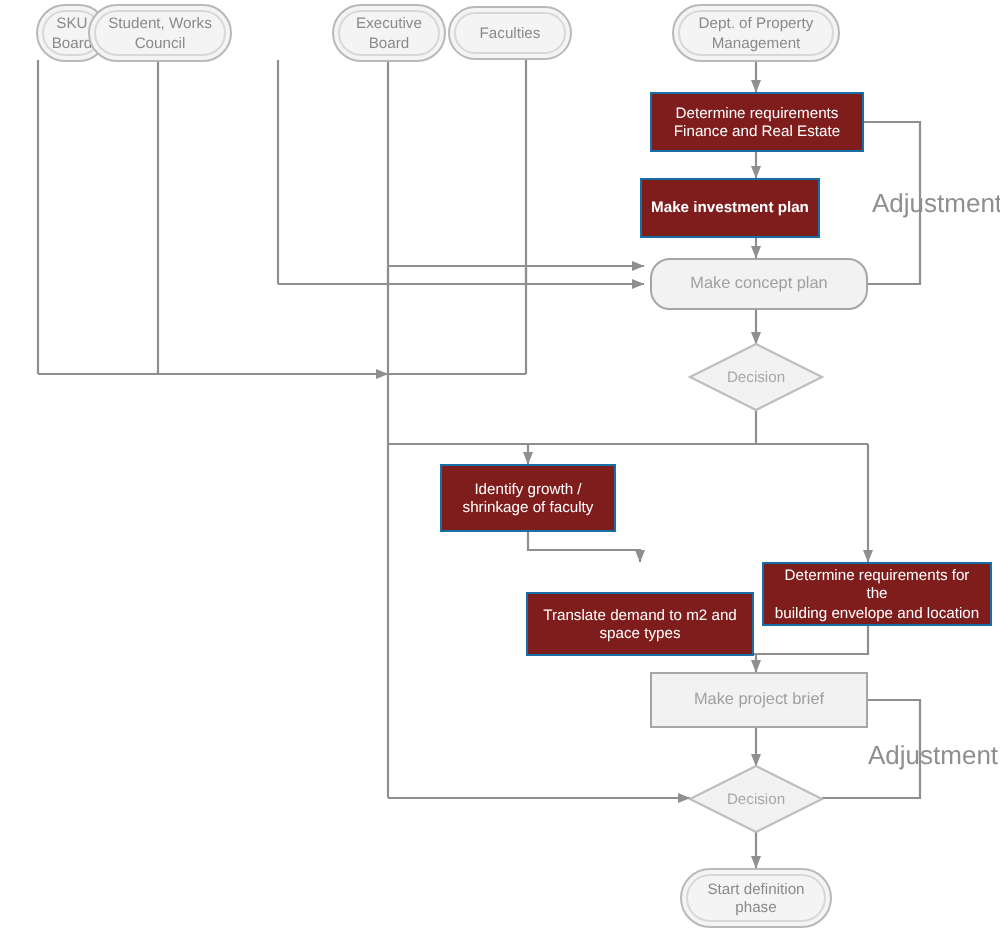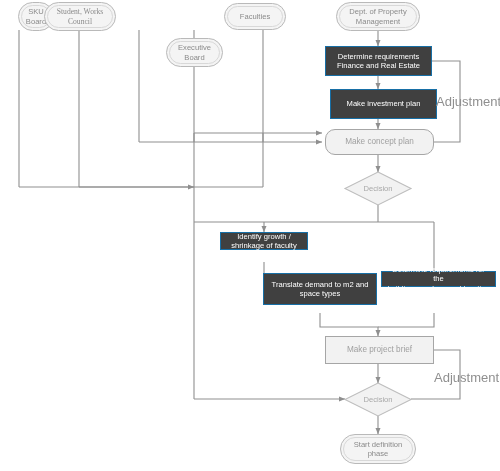--- a/index.html
+++ b/index.html
@@ -3,21 +3,21 @@
 <meta charset="utf-8">
 <title>Process Flowchart</title>
 <style>
   html,body{margin:0;padding:0;background:#ffffff;}
   body{font-family:"Liberation Sans", sans-serif;}
   #stage{position:relative;width:500px;height:471px;overflow:hidden;background:#fff;}
   #svg-layer{position:absolute;left:0;top:0;width:500px;height:471px;}
   .node{position:absolute;box-sizing:border-box;display:flex;align-items:center;justify-content:center;text-align:center;line-height:1.22;}
   .pill{border:1.4px solid #b9b9b9;border-radius:16px;background:#f4f4f4;color:#8a8a8a;font-size:7.6px;}
   .pill-inner{position:absolute;left:2px;top:2px;right:2px;bottom:2px;border:1px solid #d8d8d8;border-radius:14px;pointer-events:none;}
-  .proc-blue{background:#404040;border:1.1px solid #176fa6;color:#ffffff;font-size:7.6px;}
+  .proc-blue{background:#7f1d1d;border:1.1px solid #176fa6;color:#ffffff;font-size:7.6px;}
   .proc-grey{background:#f2f2f2;border:1.1px solid #a6a6a6;color:#a0a0a0;font-size:8.2px;}
   .diamond-label{color:#a8a8a8;font-size:7.6px;}
   .edge-label{position:absolute;color:#8f8f8f;font-size:13px;white-space:nowrap;}
   .txt{padding:0 4px;}
 </style>
 </head>
 <body>
 
 <div id="stage">
 
@@ -86,26 +86,26 @@
   </svg>
 
   <div class="node pill" style="left:2px;top:2px;width:36px;height:29px;margin-left:16px;">
     <span class="pill-inner"></span>
     <span class="txt" style="white-space:pre-line;">SKU
 Board</span>
   </div>
 
   <div class="node pill" style="left:44px;top:2px;width:72px;height:29px;">
     <span class="pill-inner"></span>
-    <span class="txt" style="white-space:pre-line;font-family:Liberation Serif, serif;">Student, Works
+    <span class="txt" style="white-space:pre-line;">Student, Works
 Council</span>
   </div>
 
 
-  <div class="node pill" style="left:166px;top:2px;width:57px;height:29px;margin-top:36px;">
+  <div class="node pill" style="left:166px;top:2px;width:57px;height:29px;">
     <span class="pill-inner"></span>
     <span class="txt" style="white-space:pre-line;">Executive
 Board</span>
   </div>
 
   <div class="node pill" style="left:224px;top:3px;width:62px;height:27px;">
     <span class="pill-inner"></span>
     <span class="txt" style="white-space:pre-line;">Faculties</span>
   </div>
 
@@ -113,39 +113,39 @@
     <span class="pill-inner"></span>
     <span class="txt" style="white-space:pre-line;">Dept. of Property
 Management</span>
   </div>
 
   <div class="node proc-blue" style="left:325px;top:46px;width:107px;height:30px;">
     <span class="txt" style="white-space:pre-line;">Determine requirements
 Finance and Real Estate</span>
   </div>
 
-  <div class="node proc-blue" style="left:330px;top:89px;width:107px;height:30px;">
+  <div class="node proc-blue" style="left:320px;top:89px;width:90px;height:30px;font-weight:bold;">
     <span class="txt" style="white-space:pre-line;">Make investment plan</span>
   </div>
 
   <div class="node proc-grey" style="left:325px;top:129px;width:109px;height:26px;border-radius:10px;">
     <span class="txt" style="white-space:pre-line;">Make concept plan</span>
   </div>
 
-  <div class="node proc-blue" style="left:220px;top:232px;width:88px;height:18px;align-items:center;">
+  <div class="node proc-blue" style="left:220px;top:232px;width:88px;height:34px;align-items:center;">
     <span class="txt" style="white-space:pre-line;">Identify growth /
 shrinkage of faculty</span>
   </div>
 
-  <div class="node proc-blue" style="left:263px;top:273px;width:114px;height:32px;">
+  <div class="node proc-blue" style="left:263px;top:296px;width:114px;height:32px;">
     <span class="txt" style="white-space:pre-line;">Translate demand to m2 and
 space types</span>
   </div>
 
-  <div class="node proc-blue" style="left:381px;top:271px;width:115px;height:16px;">
+  <div class="node proc-blue" style="left:381px;top:281px;width:115px;height:32px;">
     <span class="txt" style="white-space:pre-line;">Determine requirements for the
 building envelope and location</span>
   </div>
 
   <div class="node proc-grey" style="left:325px;top:336px;width:109px;height:28px;">
     <span class="txt" style="white-space:pre-line;">Make project brief</span>
   </div>
 
   <div class="node diamond-label" style="left:352px;top:181px;width:52px;height:16px;">
     <span>Decision</span>

